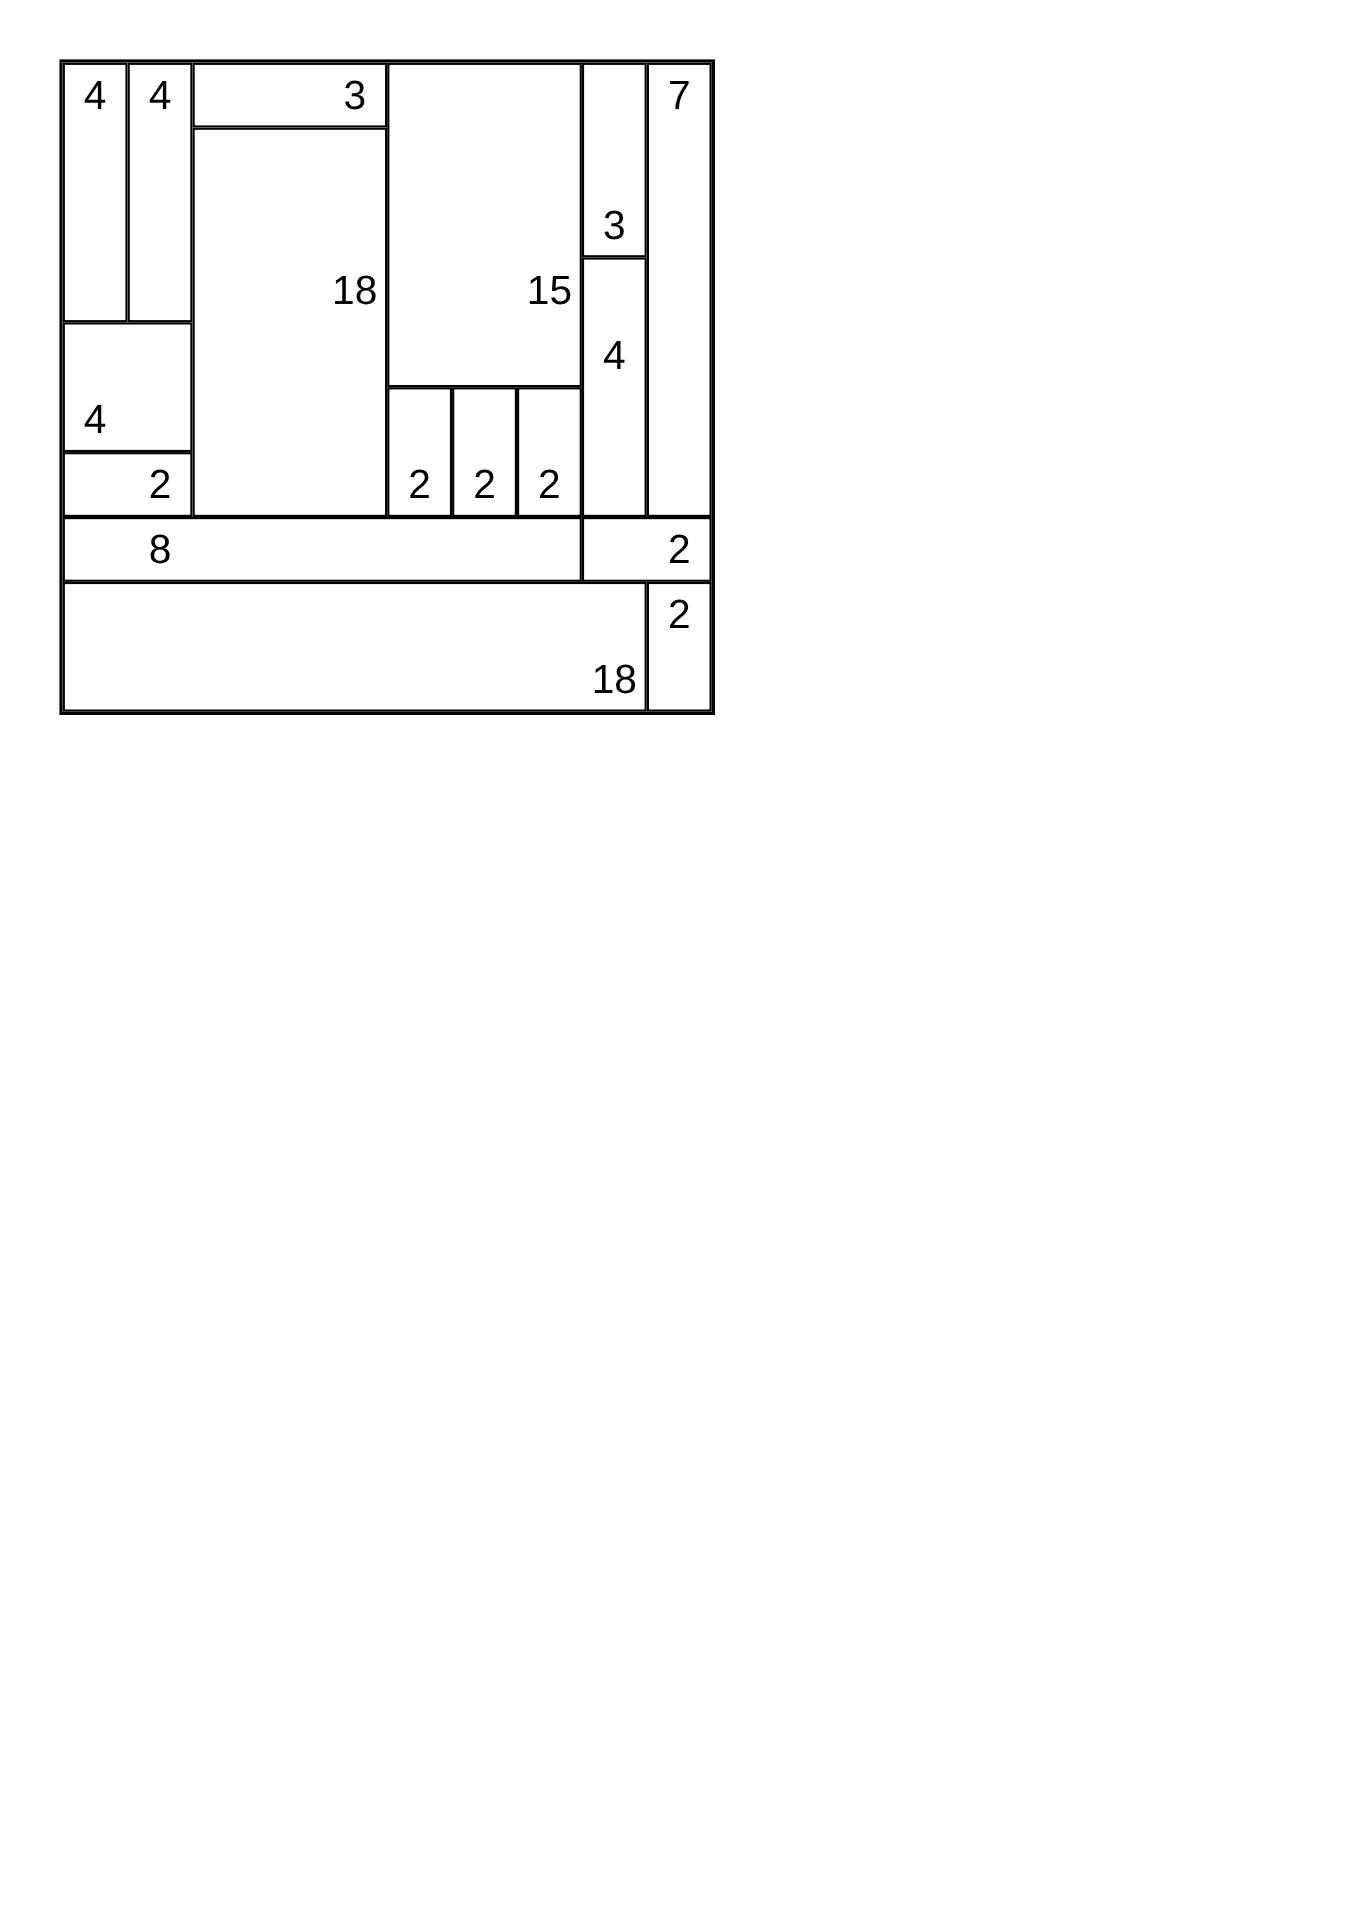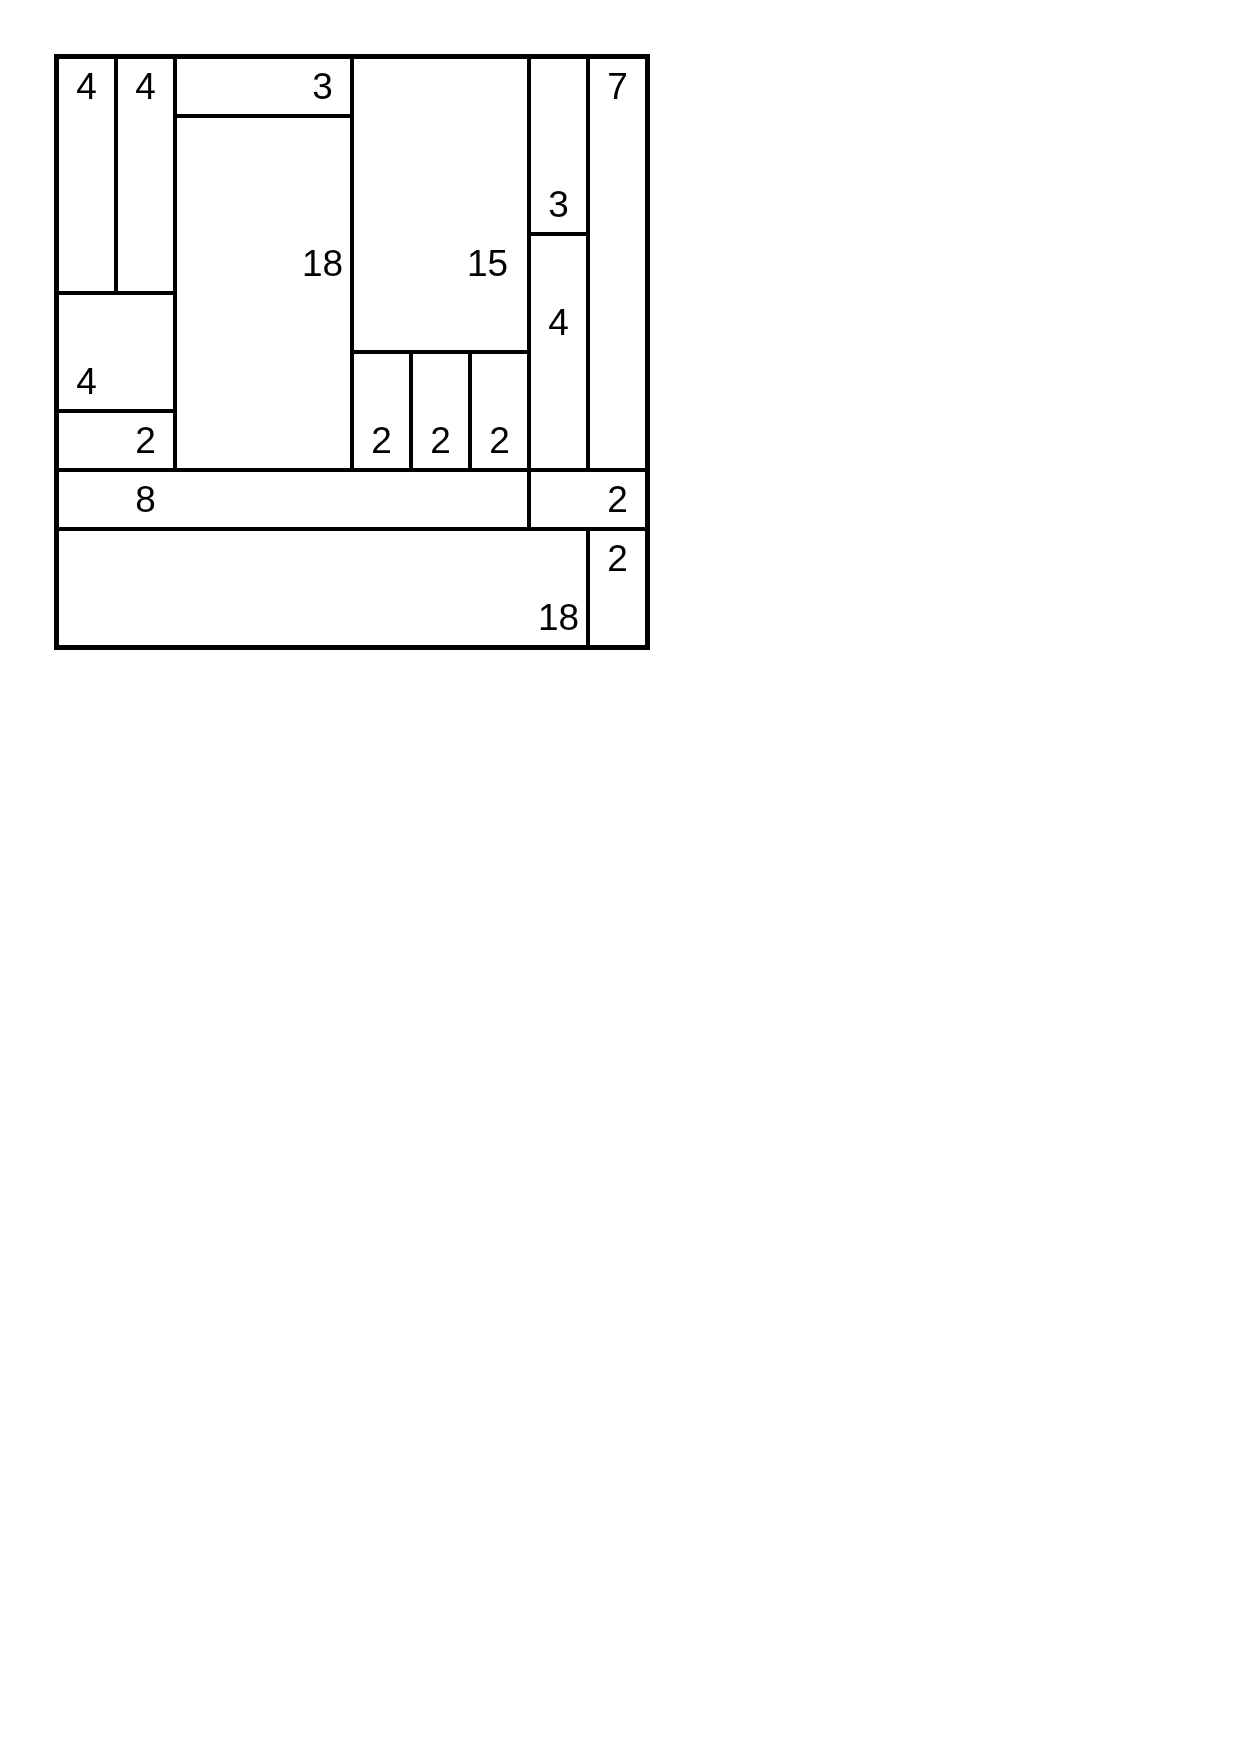--- a/index.html
+++ b/index.html
@@ -51,21 +51,21 @@
   <div class="puzzle">
       <div class="rect" style="left: 0px; top: 0px; width: 59px; height: 236px;"></div>
       <span class="cell-label" style="left: 0px; top: 0px;">4</span>
       <div class="rect" style="left: 59px; top: 0px; width: 59px; height: 236px;"></div>
       <span class="cell-label" style="left: 59px; top: 0px;">4</span>
       <div class="rect" style="left: 118px; top: 0px; width: 177px; height: 59px;"></div>
       <span class="cell-label" style="left: 236px; top: 0px;">3</span>
       <div class="rect" style="left: 118px; top: 59px; width: 177px; height: 354px;"></div>
       <span class="cell-label" style="left: 236px; top: 177px;">18</span>
       <div class="rect" style="left: 295px; top: 0px; width: 177px; height: 295px;"></div>
-      <span class="cell-label" style="left: 401px; top: 177px;">15</span>
+      <span class="cell-label" style="left: 413px; top: 177px;">15</span>
       <div class="rect" style="left: 472px; top: 0px; width: 59px; height: 177px;"></div>
       <span class="cell-label" style="left: 472px; top: 118px;">3</span>
       <div class="rect" style="left: 531px; top: 0px; width: 59px; height: 413px;"></div>
       <span class="cell-label" style="left: 531px; top: 0px;">7</span>
       <div class="rect" style="left: 472px; top: 177px; width: 59px; height: 236px;"></div>
       <span class="cell-label" style="left: 472px; top: 236px;">4</span>
       <div class="rect" style="left: 0px; top: 236px; width: 118px; height: 118px;"></div>
       <span class="cell-label" style="left: 0px; top: 295px;">4</span>
       <div class="rect" style="left: 0px; top: 354px; width: 118px; height: 59px;"></div>
       <span class="cell-label" style="left: 59px; top: 354px;">2</span>

